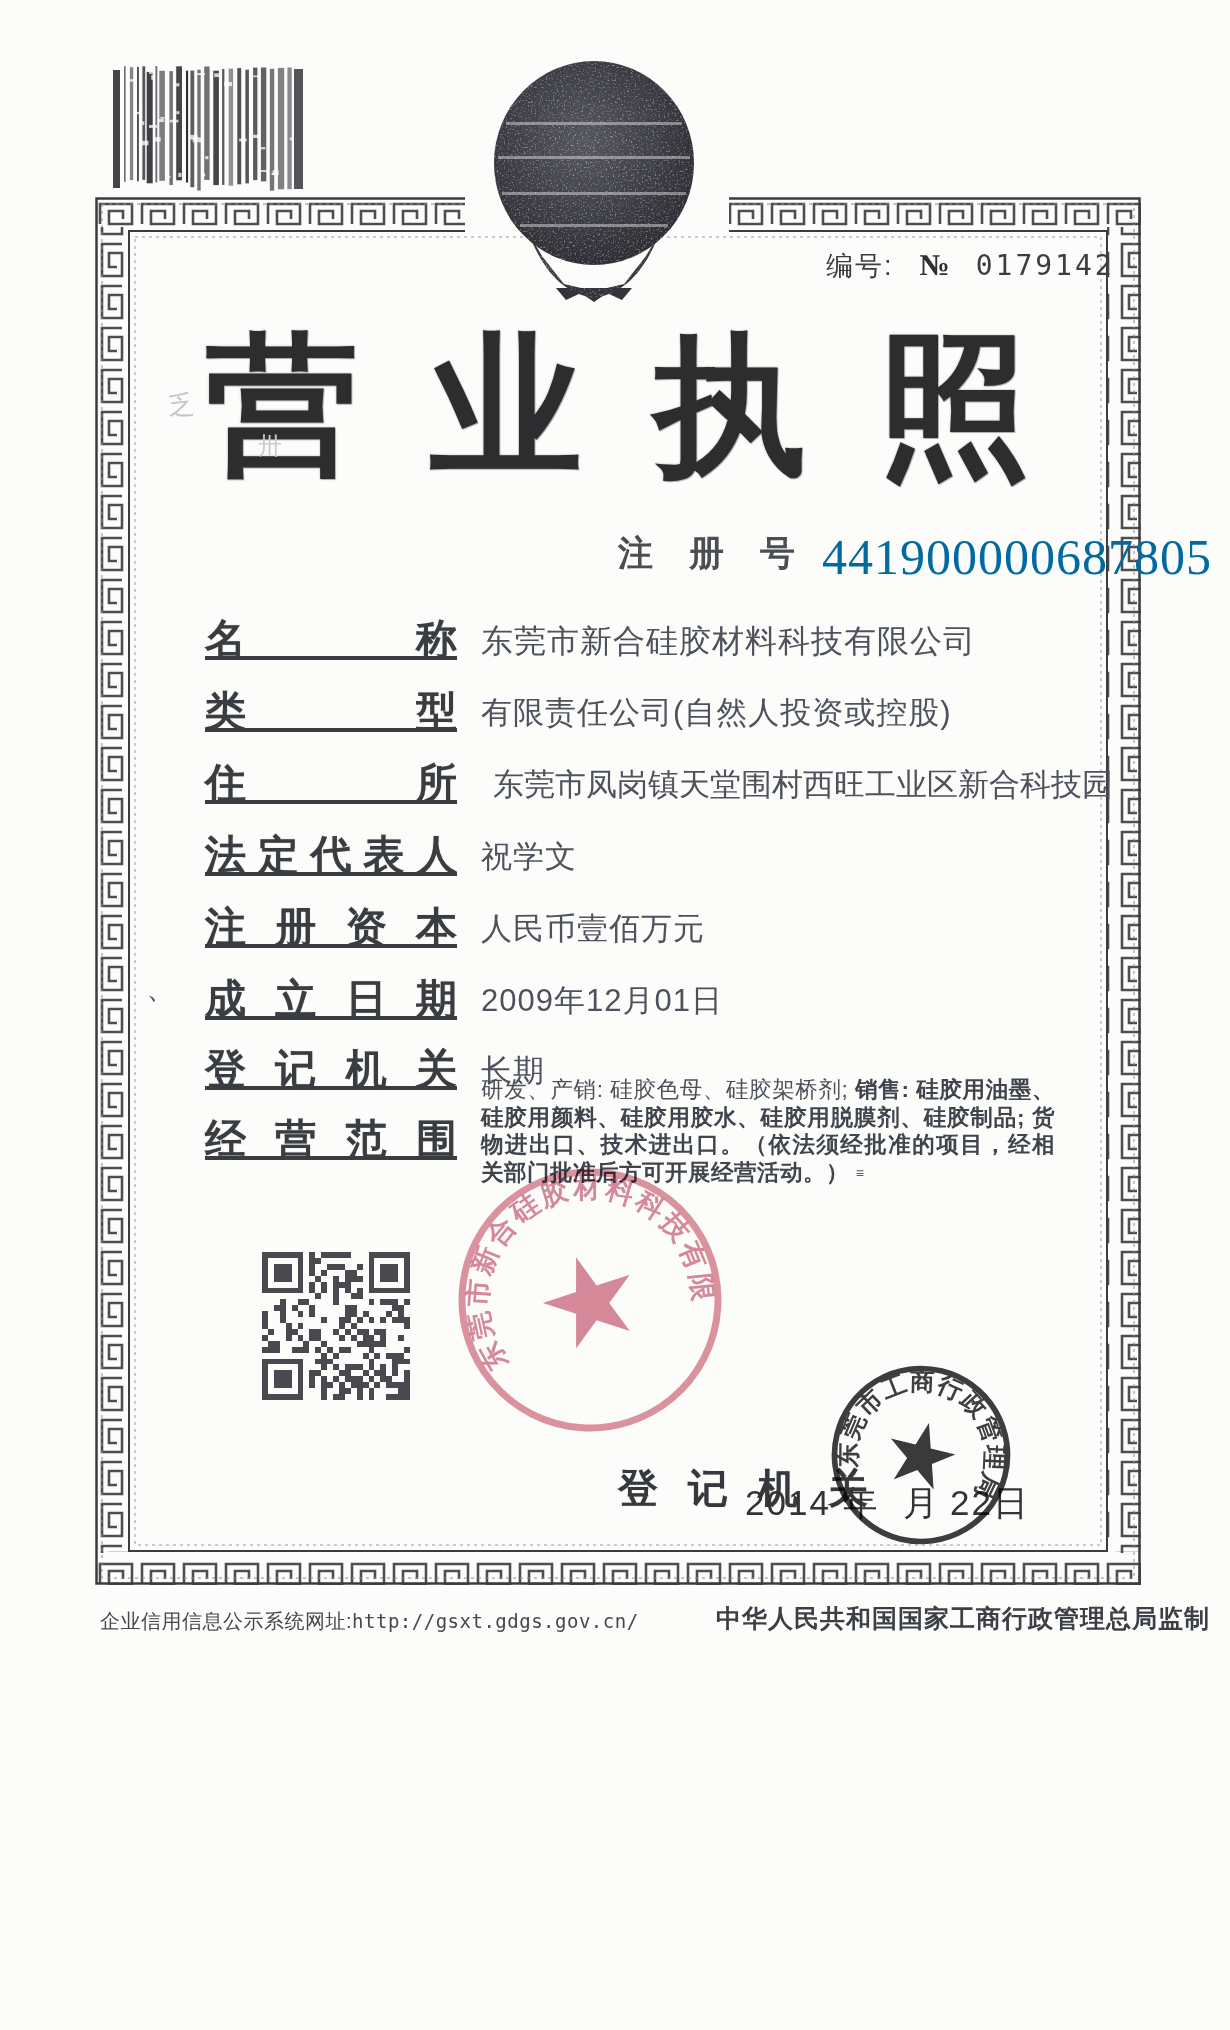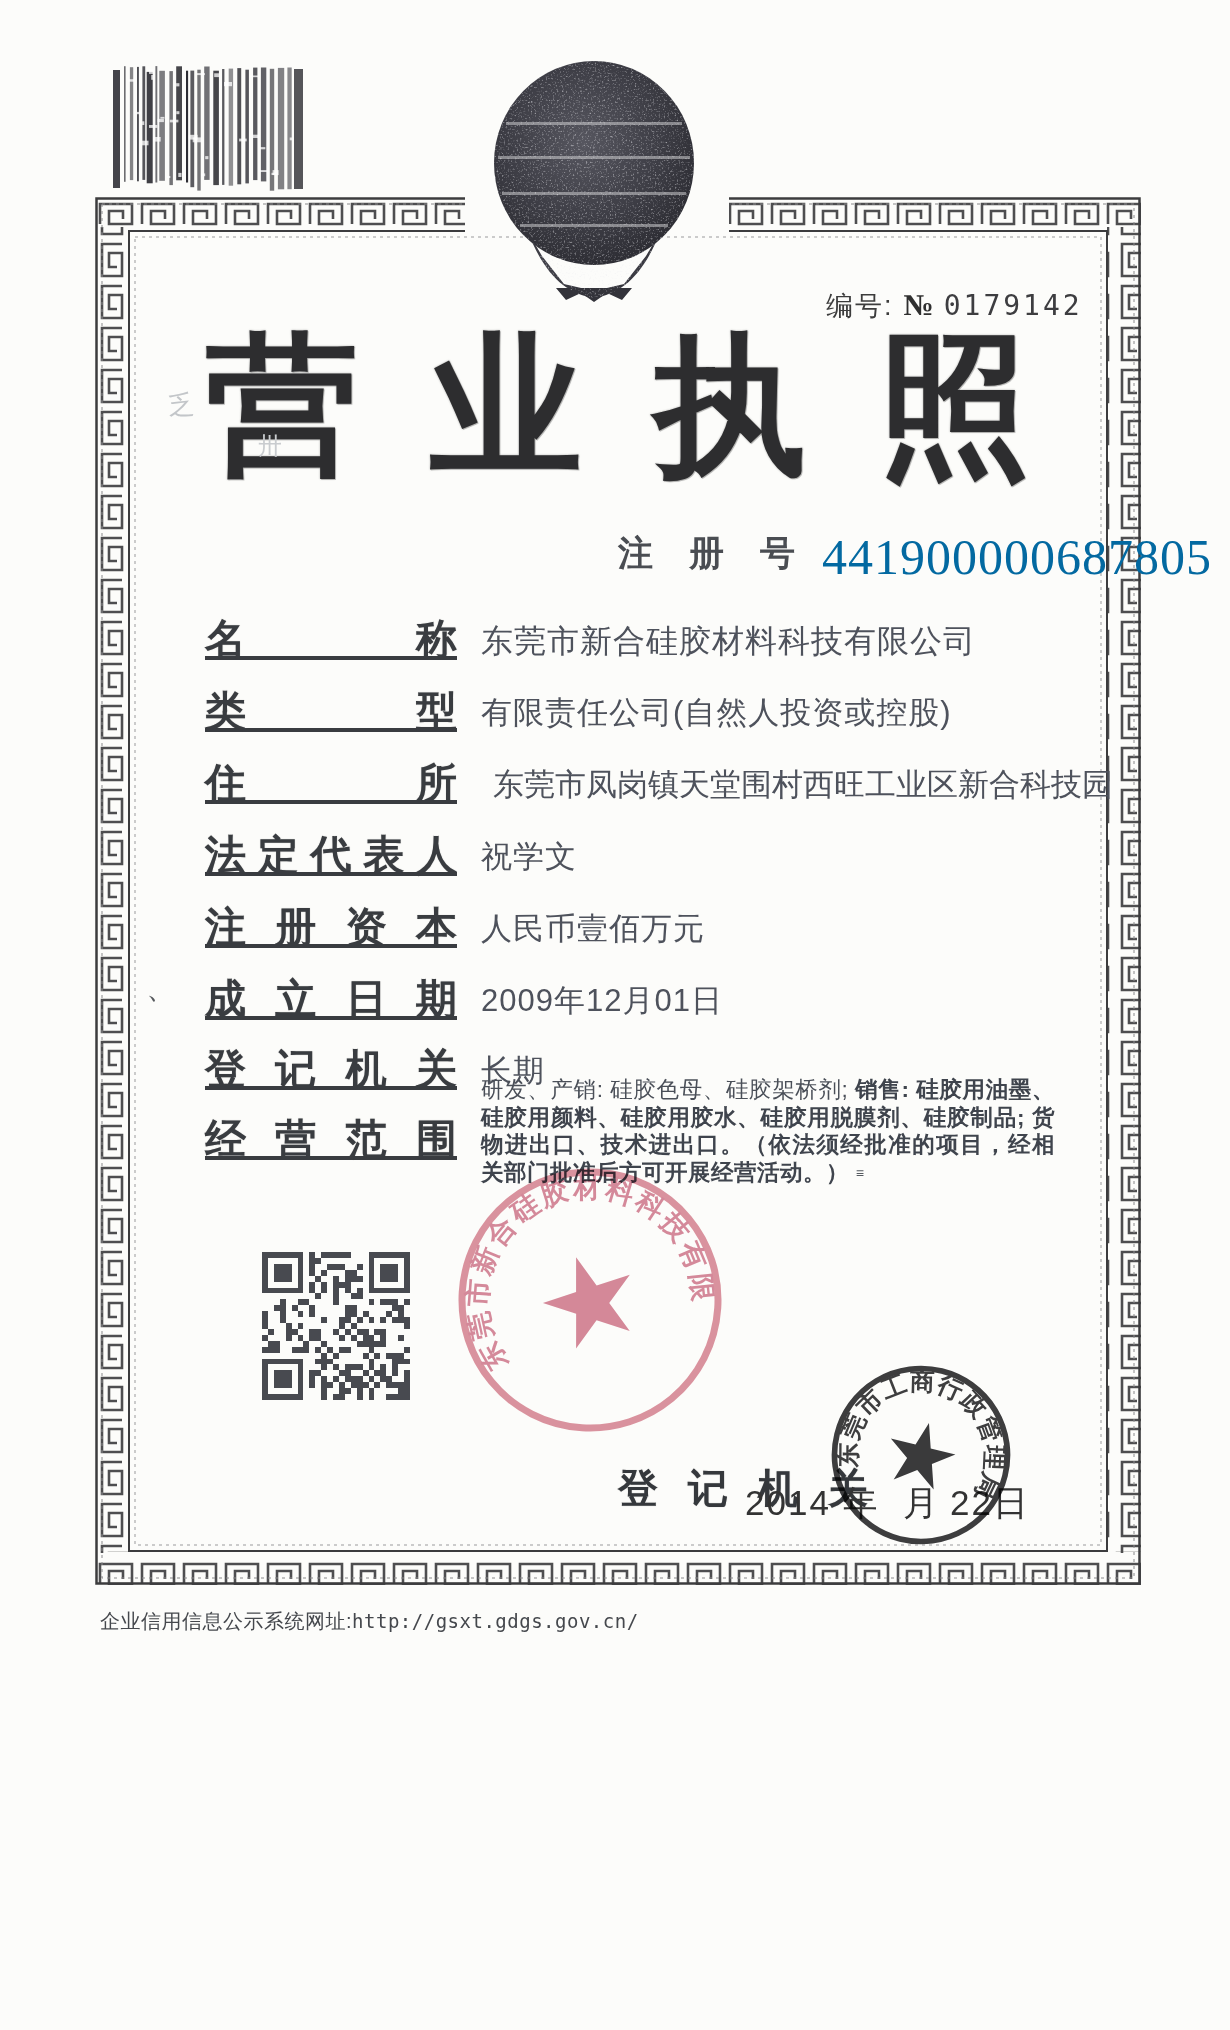--- a/index.html
+++ b/index.html
@@ -13,21 +13,21 @@
   
   #barcode{left:113px;top:66px;width:196px;height:128px;z-index:3;}
 
   
   #emblem{left:486px;top:60px;width:216px;height:246px;z-index:4;}
 
   
   #frame{left:95px;top:197px;width:1046px;height:1388px;z-index:1;}
 
   
-  .serial{left:826px;top:248px;z-index:2;display:flex;align-items:baseline;gap:10px;margin-top:40px;}
+  .serial{left:826px;top:248px;z-index:2;display:flex;align-items:baseline;gap:26px;}
   .serial .lbl{font-size:27px;color:#3c3c3c;letter-spacing:2px;}
   .serial .nosym{font-size:30px;font-weight:bold;font-family:"Liberation Serif",serif;color:#2f2f2f;}
   .serial .num{font-size:28px;font-family:"DejaVu Sans Mono",monospace;color:#3d3d40;letter-spacing:3px;}
 
   
   .title{left:95px;top:322px;width:1046px;display:flex;justify-content:center;gap:72px;z-index:2;}
   .title span{
     font-size:152px;line-height:1.1;font-weight:900;color:#2d2d2f;
     text-shadow:0 0 2px rgba(40,40,40,.45), 1px 1px 0 rgba(40,40,40,.25);
   }
@@ -503,14 +503,15 @@
     </svg>
   </div>
 
   <span class="abs d-year">2014 年</span>
   <span class="abs d-month">月</span>
   <span class="abs d-day">22日</span>
 
   <div class="abs footer-left">
     <span>企业信用信息公示系统网址:</span><span class="url">http://gsxt.gdgs.gov.cn/</span>
   </div>
+  <div class="abs footer-right">中华人民共和国国家工商行政管理总局监制</div>
 
 </div>
 
 </body></html>

